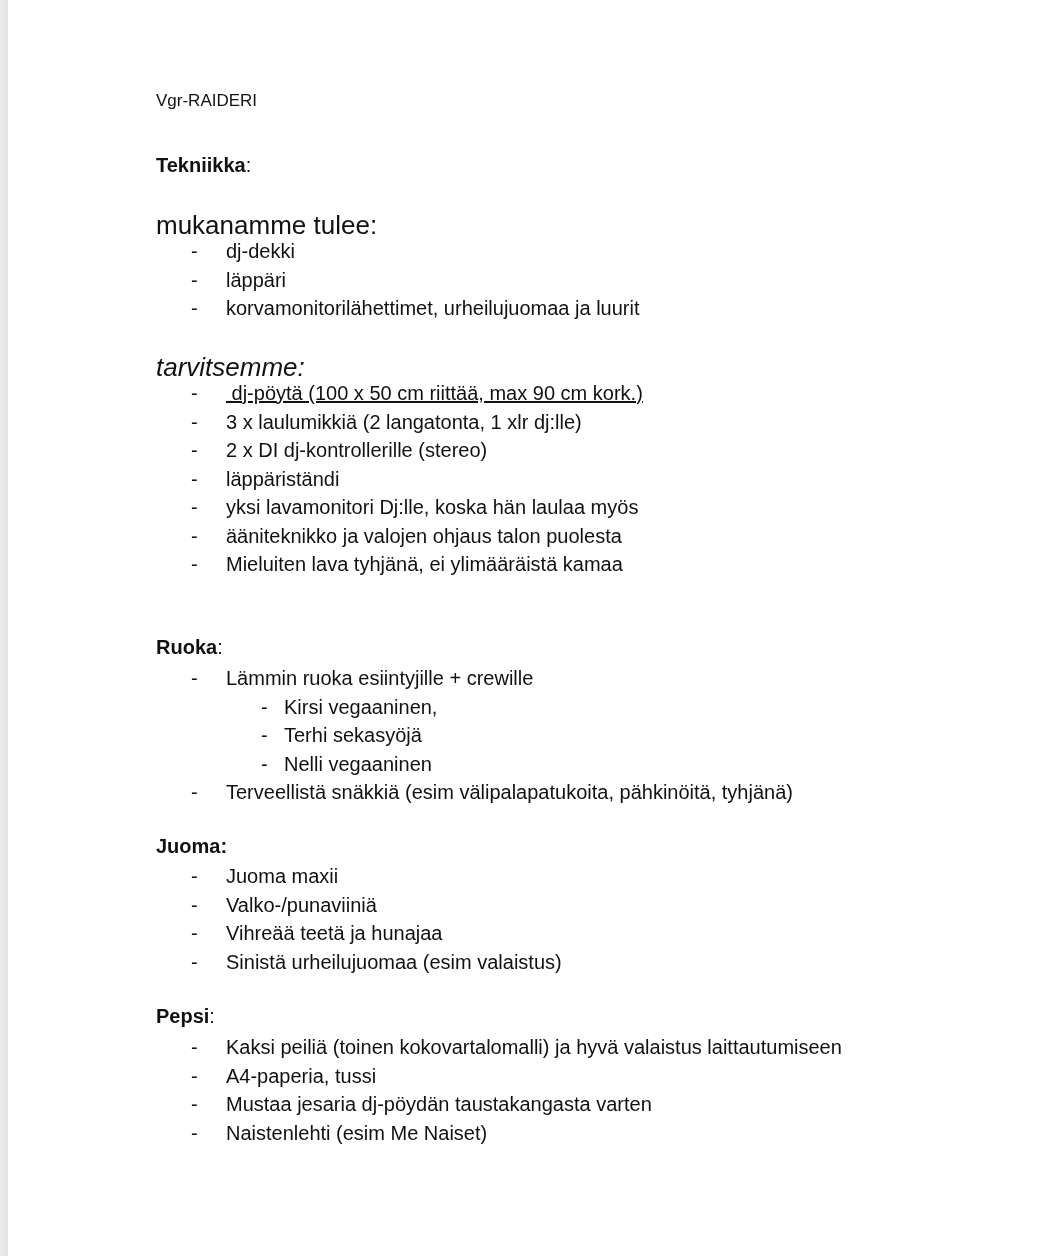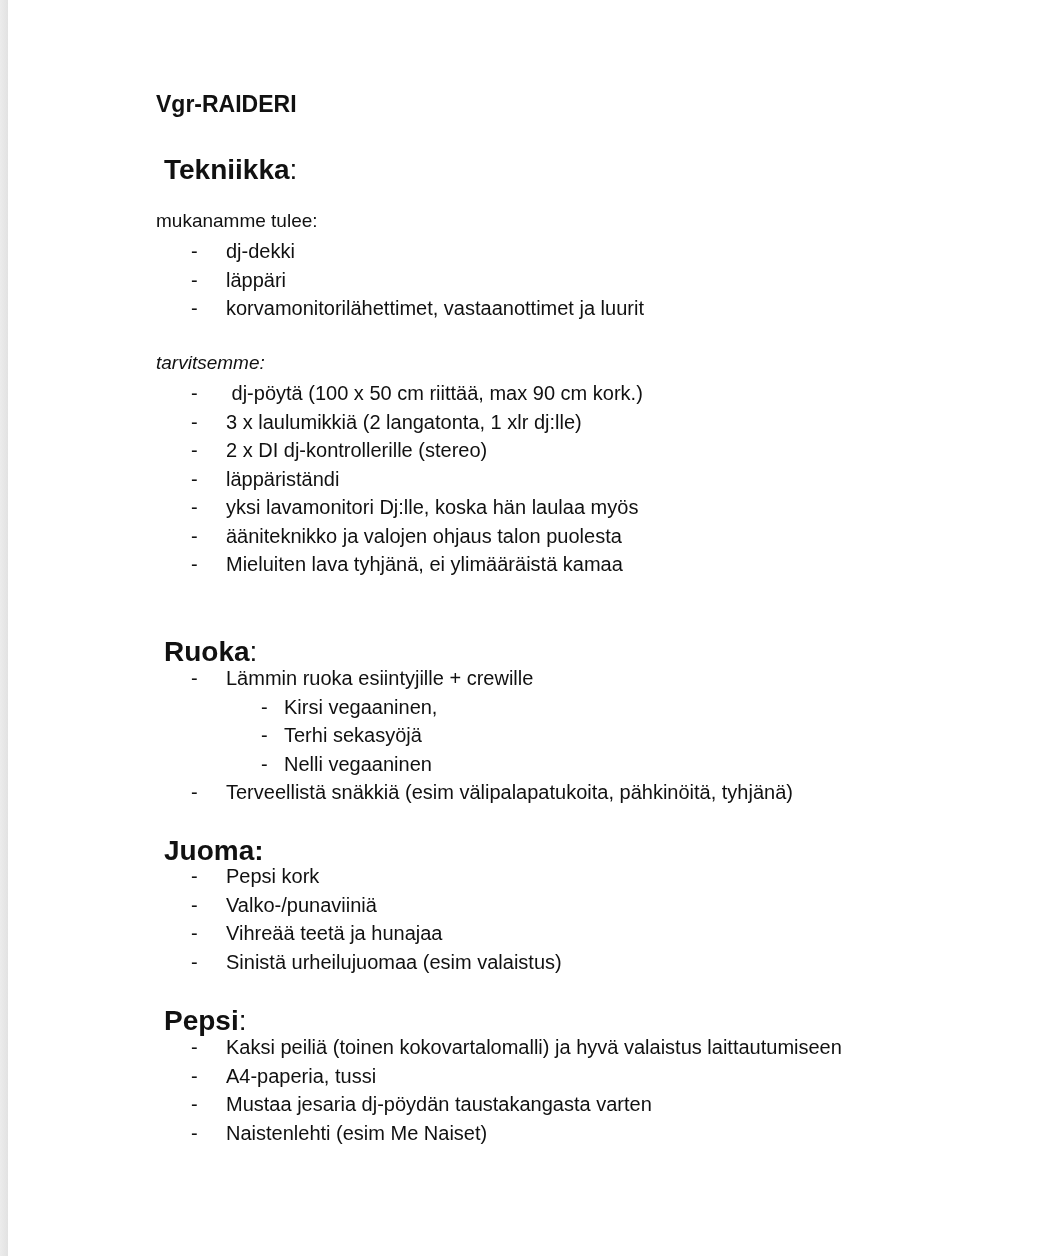--- a/index.html
+++ b/index.html
@@ -30,36 +30,36 @@
   .content {
     position: absolute;
     left: 148px;
     top: 0;
     width: 860px;
   }
   .title {
     position: absolute;
     top: 91px;
     left: 0;
-    font-size: 23px;
-    font-weight: bold;
+    font-size: 17px;
+    font-weight: normal;
     color: #111;
     white-space: nowrap;
   }
   .heading {
     position: absolute;
-    left: 8px;
-    font-size: 28px;
+    left: 0;
+    font-size: 20px;
     white-space: nowrap;
   }
   .heading b { font-weight: bold; }
   .plain {
     position: absolute;
     left: 0;
-    font-size: 19px;
+    font-size: 26px;
     white-space: nowrap;
   }
   .list {
     position: absolute;
     left: 0;
     margin: 0;
     padding: 0;
     list-style: none;
   }
   .list li {
@@ -99,29 +99,29 @@
       <li>
           <span class="dash">-</span>
           <span class="item-text">dj-dekki</span>
         </li>
       <li>
           <span class="dash">-</span>
           <span class="item-text">läppäri</span>
         </li>
       <li>
           <span class="dash">-</span>
-          <span class="item-text">korvamonitorilähettimet, vastaanottimet ja luurit</span>
+          <span class="item-text">korvamonitorilähettimet, urheilujuomaa ja luurit</span>
         </li>
     </ul>
 
     <div class="plain" style="top:352px;font-style:italic;">tarvitsemme:</div>
     <ul class="list" style="top:379px;">
       <li>
           <span class="dash">-</span>
-          <span class="item-text" style="white-space:pre;"> dj-pöytä (100 x 50 cm riittää, max 90 cm kork.)</span>
+          <span class="item-text" style="white-space:pre;text-decoration:underline;"> dj-pöytä (100 x 50 cm riittää, max 90 cm kork.)</span>
         </li>
       <li>
           <span class="dash">-</span>
           <span class="item-text">3 x laulumikkiä (2 langatonta, 1 xlr dj:lle)</span>
         </li>
       <li>
           <span class="dash">-</span>
           <span class="item-text">2 x DI dj-kontrollerille (stereo)</span>
         </li>
       <li>
@@ -163,21 +163,21 @@
       <li>
           <span class="dash">-</span>
           <span class="item-text">Terveellistä snäkkiä (esim välipalapatukoita, pähkinöitä, tyhjänä)</span>
         </li>
     </ul>
 
     <div class="heading" style="top:835px;"><b>Juoma:</b></div>
     <ul class="list" style="top:862px;">
       <li>
           <span class="dash">-</span>
-          <span class="item-text">Pepsi kork</span>
+          <span class="item-text">Juoma maxii</span>
         </li>
       <li>
           <span class="dash">-</span>
           <span class="item-text">Valko-/punaviiniä</span>
         </li>
       <li>
           <span class="dash">-</span>
           <span class="item-text">Vihreää teetä ja hunajaa</span>
         </li>
       <li>

